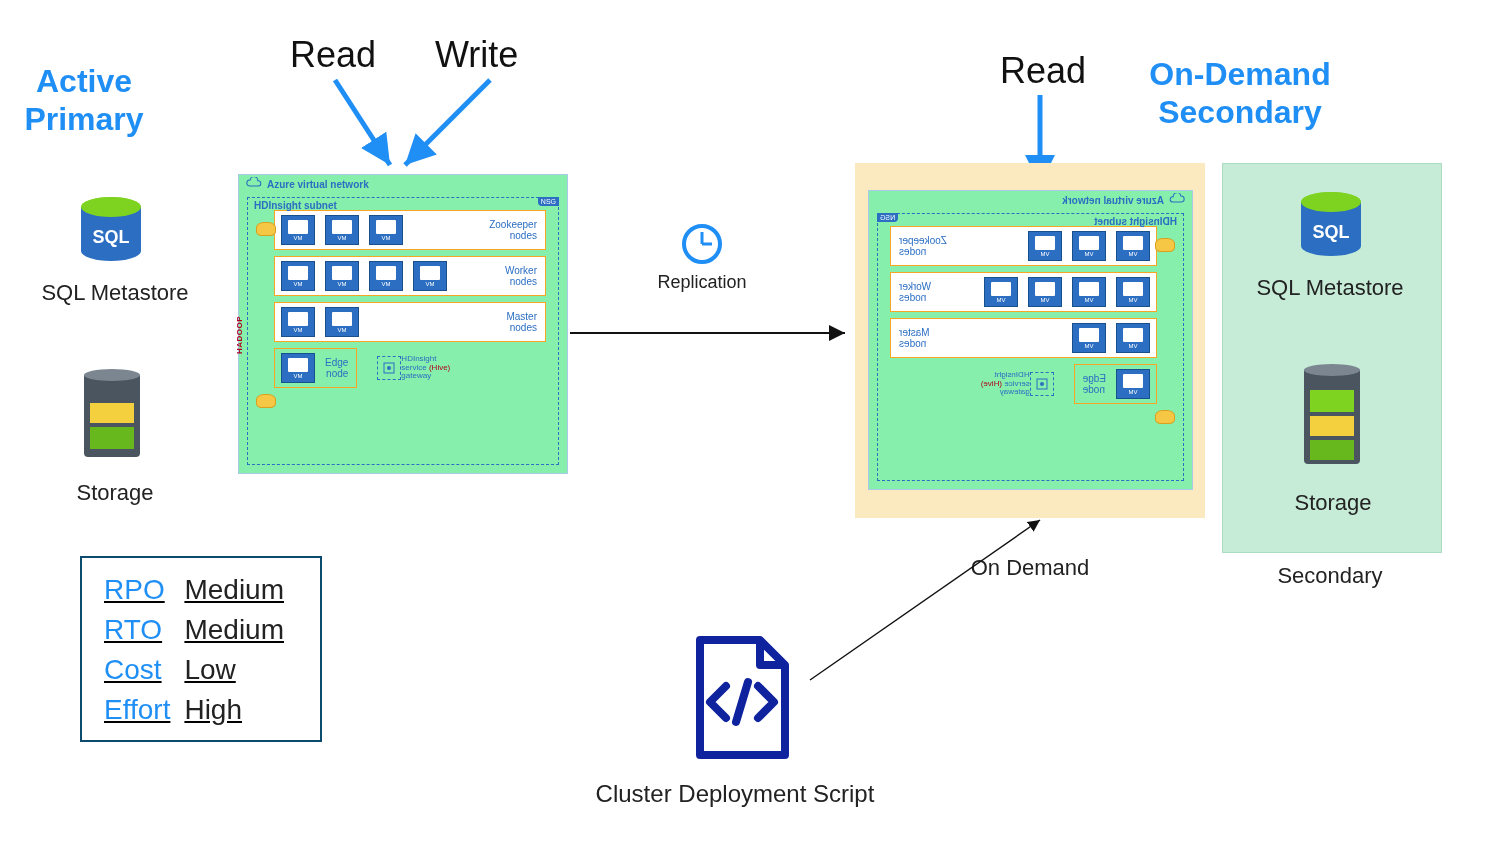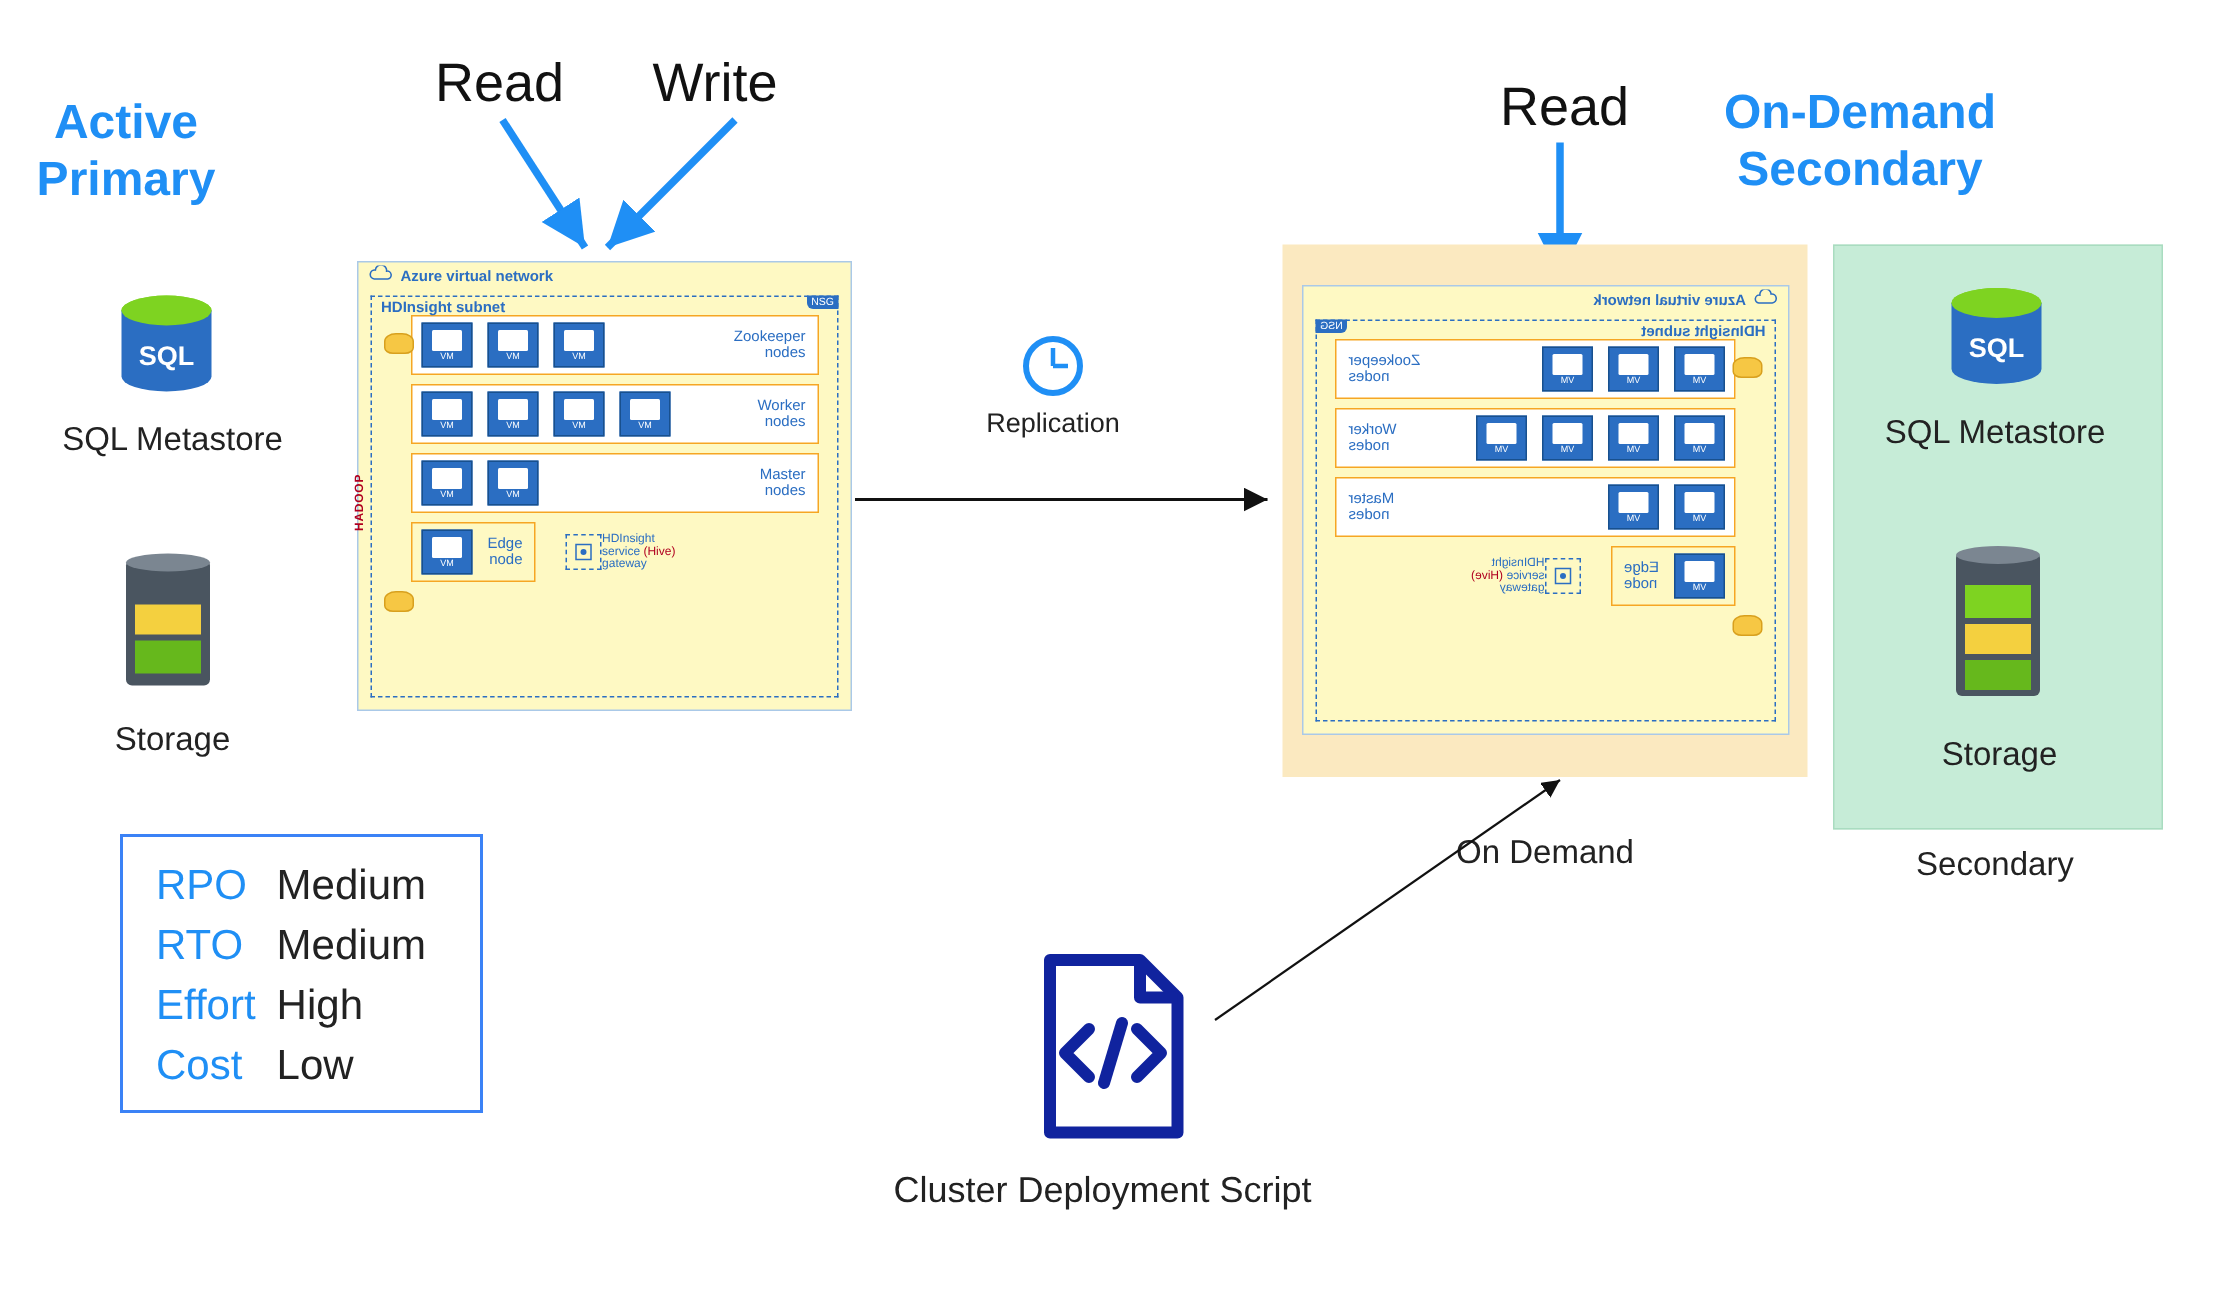--- a/index.html
+++ b/index.html
@@ -27,32 +27,33 @@
     text-align: center;
     position: absolute;
   }
   .rw-label {
     color: #111;
     font-size: 36px;
     position: absolute;
   }
   .metrics-box {
     position: absolute;
-    border: 2px solid #3b82f6;
+    border: 2px solid #0c4a6e;
     padding: 12px 22px 10px 22px;
     font-size: 28px;
+    text-decoration: underline;
   }
   .metrics-box table { border-collapse: collapse; }
   .metrics-box td { padding: 4px 14px 4px 0; }
   .metric-key { color: #1f8ff5; font-weight: 500; }
   .metric-val { color: #222; }
   .cluster-wrap {
     position: absolute;
     border: 1px solid #aac9e8;
-    background: #fef9c3;
+    background: #86efac;
   }
   .cluster-wrap.mirrored { transform: scaleX(-1); }
   .cluster-net-label {
     color: #2b6ec2;
     font-weight: 600;
     font-size: 10px;
     position: absolute;
     top: 4px; left: 28px;
   }
   .cloud-mini {
@@ -448,26 +449,26 @@
     <tbody>
         <tr>
           <td class="metric-key">RPO</td>
           <td class="metric-val">Medium</td>
         </tr>
     <tr>
           <td class="metric-key">RTO</td>
           <td class="metric-val">Medium</td>
         </tr>
     <tr>
+          <td class="metric-key">Cost</td>
+          <td class="metric-val">Low</td>
+        </tr>
+    <tr>
           <td class="metric-key">Effort</td>
           <td class="metric-val">High</td>
-        </tr>
-    <tr>
-          <td class="metric-key">Cost</td>
-          <td class="metric-val">Low</td>
         </tr>
   </tbody>
     </table>
 </div>
 
 <div style="position:absolute; left:680px; top:630px;">
   <svg width="120" height="140">
     <path d="M20 10 h60 l25 25 v90 H20 Z" fill="#fff" stroke="#10239e" stroke-width="8" stroke-linejoin="round"></path>
     <path d="M80 10 v25 h25" fill="none" stroke="#10239e" stroke-width="8" stroke-linejoin="round"></path>
     <path d="M46 56 l-16 16 l16 16" fill="none" stroke="#10239e" stroke-width="8" stroke-linecap="round" stroke-linejoin="round"></path>

